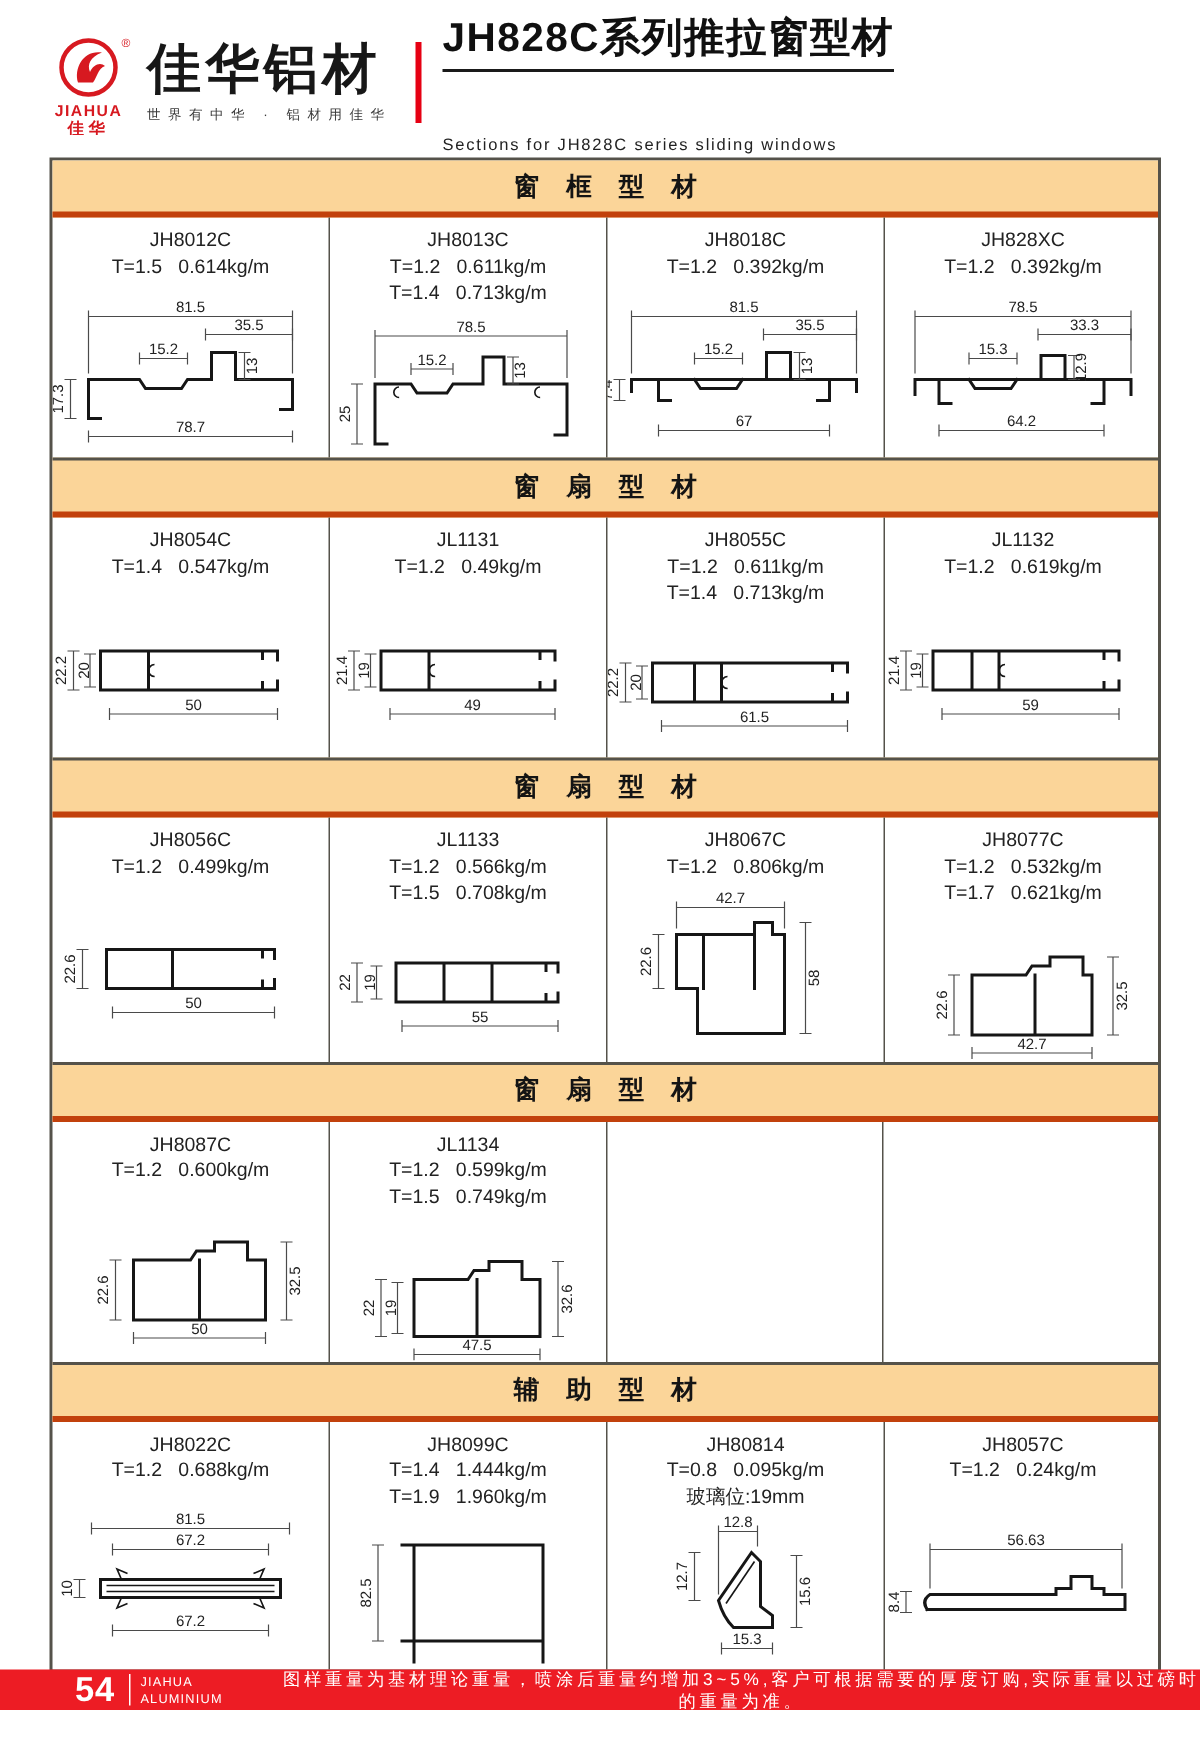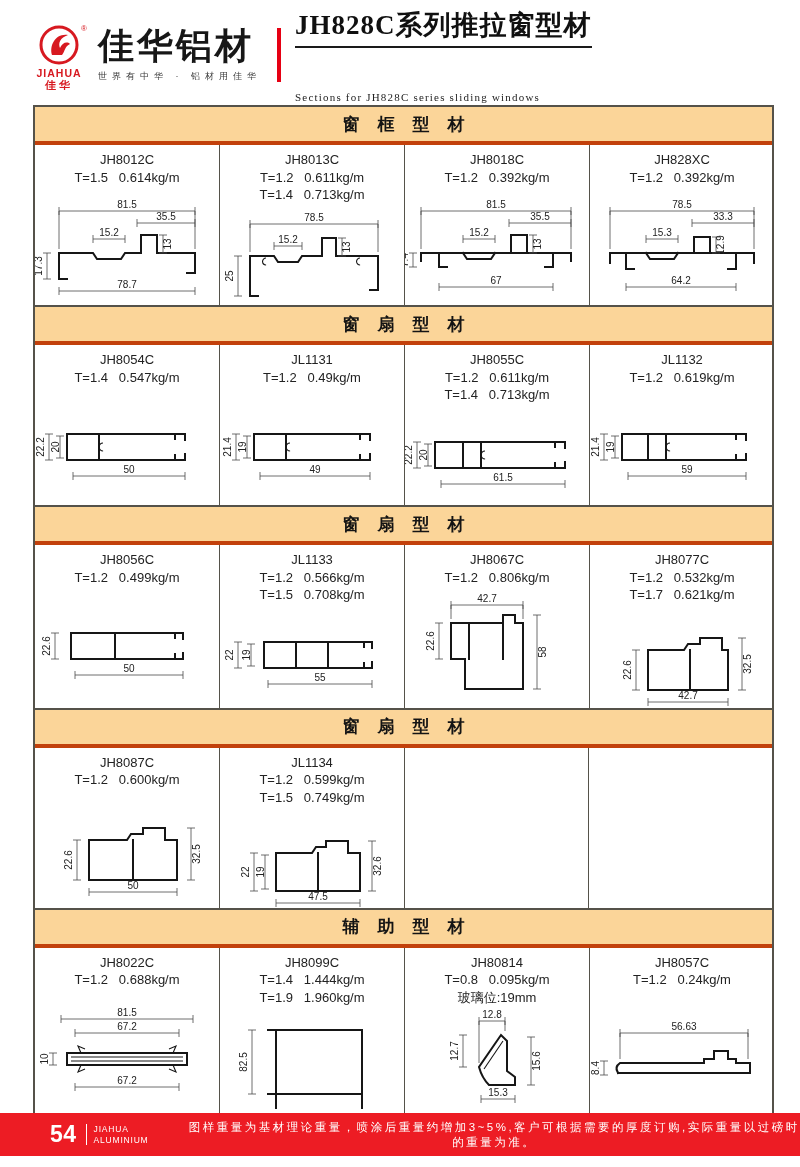--- a/index.html
+++ b/index.html
@@ -6,21 +6,21 @@
   body{width:800px;height:1167px;position:relative;font-family:"Liberation Sans","DejaVu Sans",sans-serif;color:#1c1c1c;}
   .page{position:absolute;inset:0;overflow:hidden;}
 
   
   .hdr{position:absolute;top:16px;left:26px;right:26px;height:78px;display:flex;align-items:center;}
   .logo{width:72px;display:flex;flex-direction:column;align-items:center;}
   .brand{margin-left:0;display:flex;flex-direction:column;justify-content:center;}
   .brand-name{font-size:36px;font-weight:bold;letter-spacing:3px;color:#171717;line-height:1.05;}
   .slogan{font-size:9px;letter-spacing:5px;color:#3a3a3a;margin-top:5px;}
   .red-div{width:4px;height:54px;background:#e60013;margin:0 14px 0 16px;}
-  .titles{display:flex;flex-direction:column;justify-content:center;font-family:Liberation Serif, serif;}
+  .titles{display:flex;flex-direction:column;justify-content:center;}
   .title-cn{font-size:27px;font-weight:bold;color:#101010;letter-spacing:1px;padding-bottom:3px;border-bottom:2px solid #1a1a1a;}
   .title-en{font-size:11px;color:#222;letter-spacing:1.2px;padding-top:3px;margin-top:40px;}
 
   
   .table{position:absolute;left:33px;width:737px;top:105px;border:2px solid #55524a;background:#fff;}
   .sec-hdr{background:#fbd599;height:34px;border-bottom:4px solid #c2410c;display:flex;align-items:center;justify-content:center;font-size:17px;font-weight:bold;letter-spacing:18px;text-indent:18px;color:#141414;}
   .sec:not(:first-child) .sec-hdr{border-top:2px solid #55524a;}
   .sec-body{display:grid;grid-template-columns:repeat(4,1fr);}
   .cell{min-height:160px;display:flex;flex-direction:column;align-items:center;padding-top:6px;box-sizing:border-box;}
   .cell + .cell{border-left:1px solid #55524a;}
@@ -29,21 +29,21 @@
   .spec{font-size:13px;color:#222;line-height:1.35;white-space:pre;}
   .drawing{margin:auto 0;}
 
   
   svg .p{fill:none;stroke:#161616;stroke-width:2;stroke-linejoin:miter;stroke-linecap:square;}
   svg .t{fill:none;stroke:#161616;stroke-width:1.1;}
   svg .d{fill:none;stroke:#4a4a4a;stroke-width:0.8;}
   svg .dt{font-size:10px;fill:#222;font-family:"Liberation Sans","DejaVu Sans",sans-serif;}
 
   
-  .footer{position:absolute;left:0;right:0;top:1113px;height:43px;background:#ed1c24;color:#fff;display:flex;align-items:center;}
+  .footer{position:absolute;left:0;right:0;top:1113px;height:27px;background:#ed1c24;color:#fff;display:flex;align-items:center;}
   .page-num{font-size:23px;font-weight:bold;margin-left:50px;letter-spacing:0.5px;}
   .foot-brand{border-left:1.5px solid #fff;margin-left:9px;padding-left:7px;font-size:8.5px;line-height:1.2;letter-spacing:0.8px;}
   .note{flex:1;text-align:center;font-size:11.5px;letter-spacing:2.5px;padding-left:40px;}
 </style>
 </head>
 <body>
 
 <div class="page">
 
   <div class="hdr">

